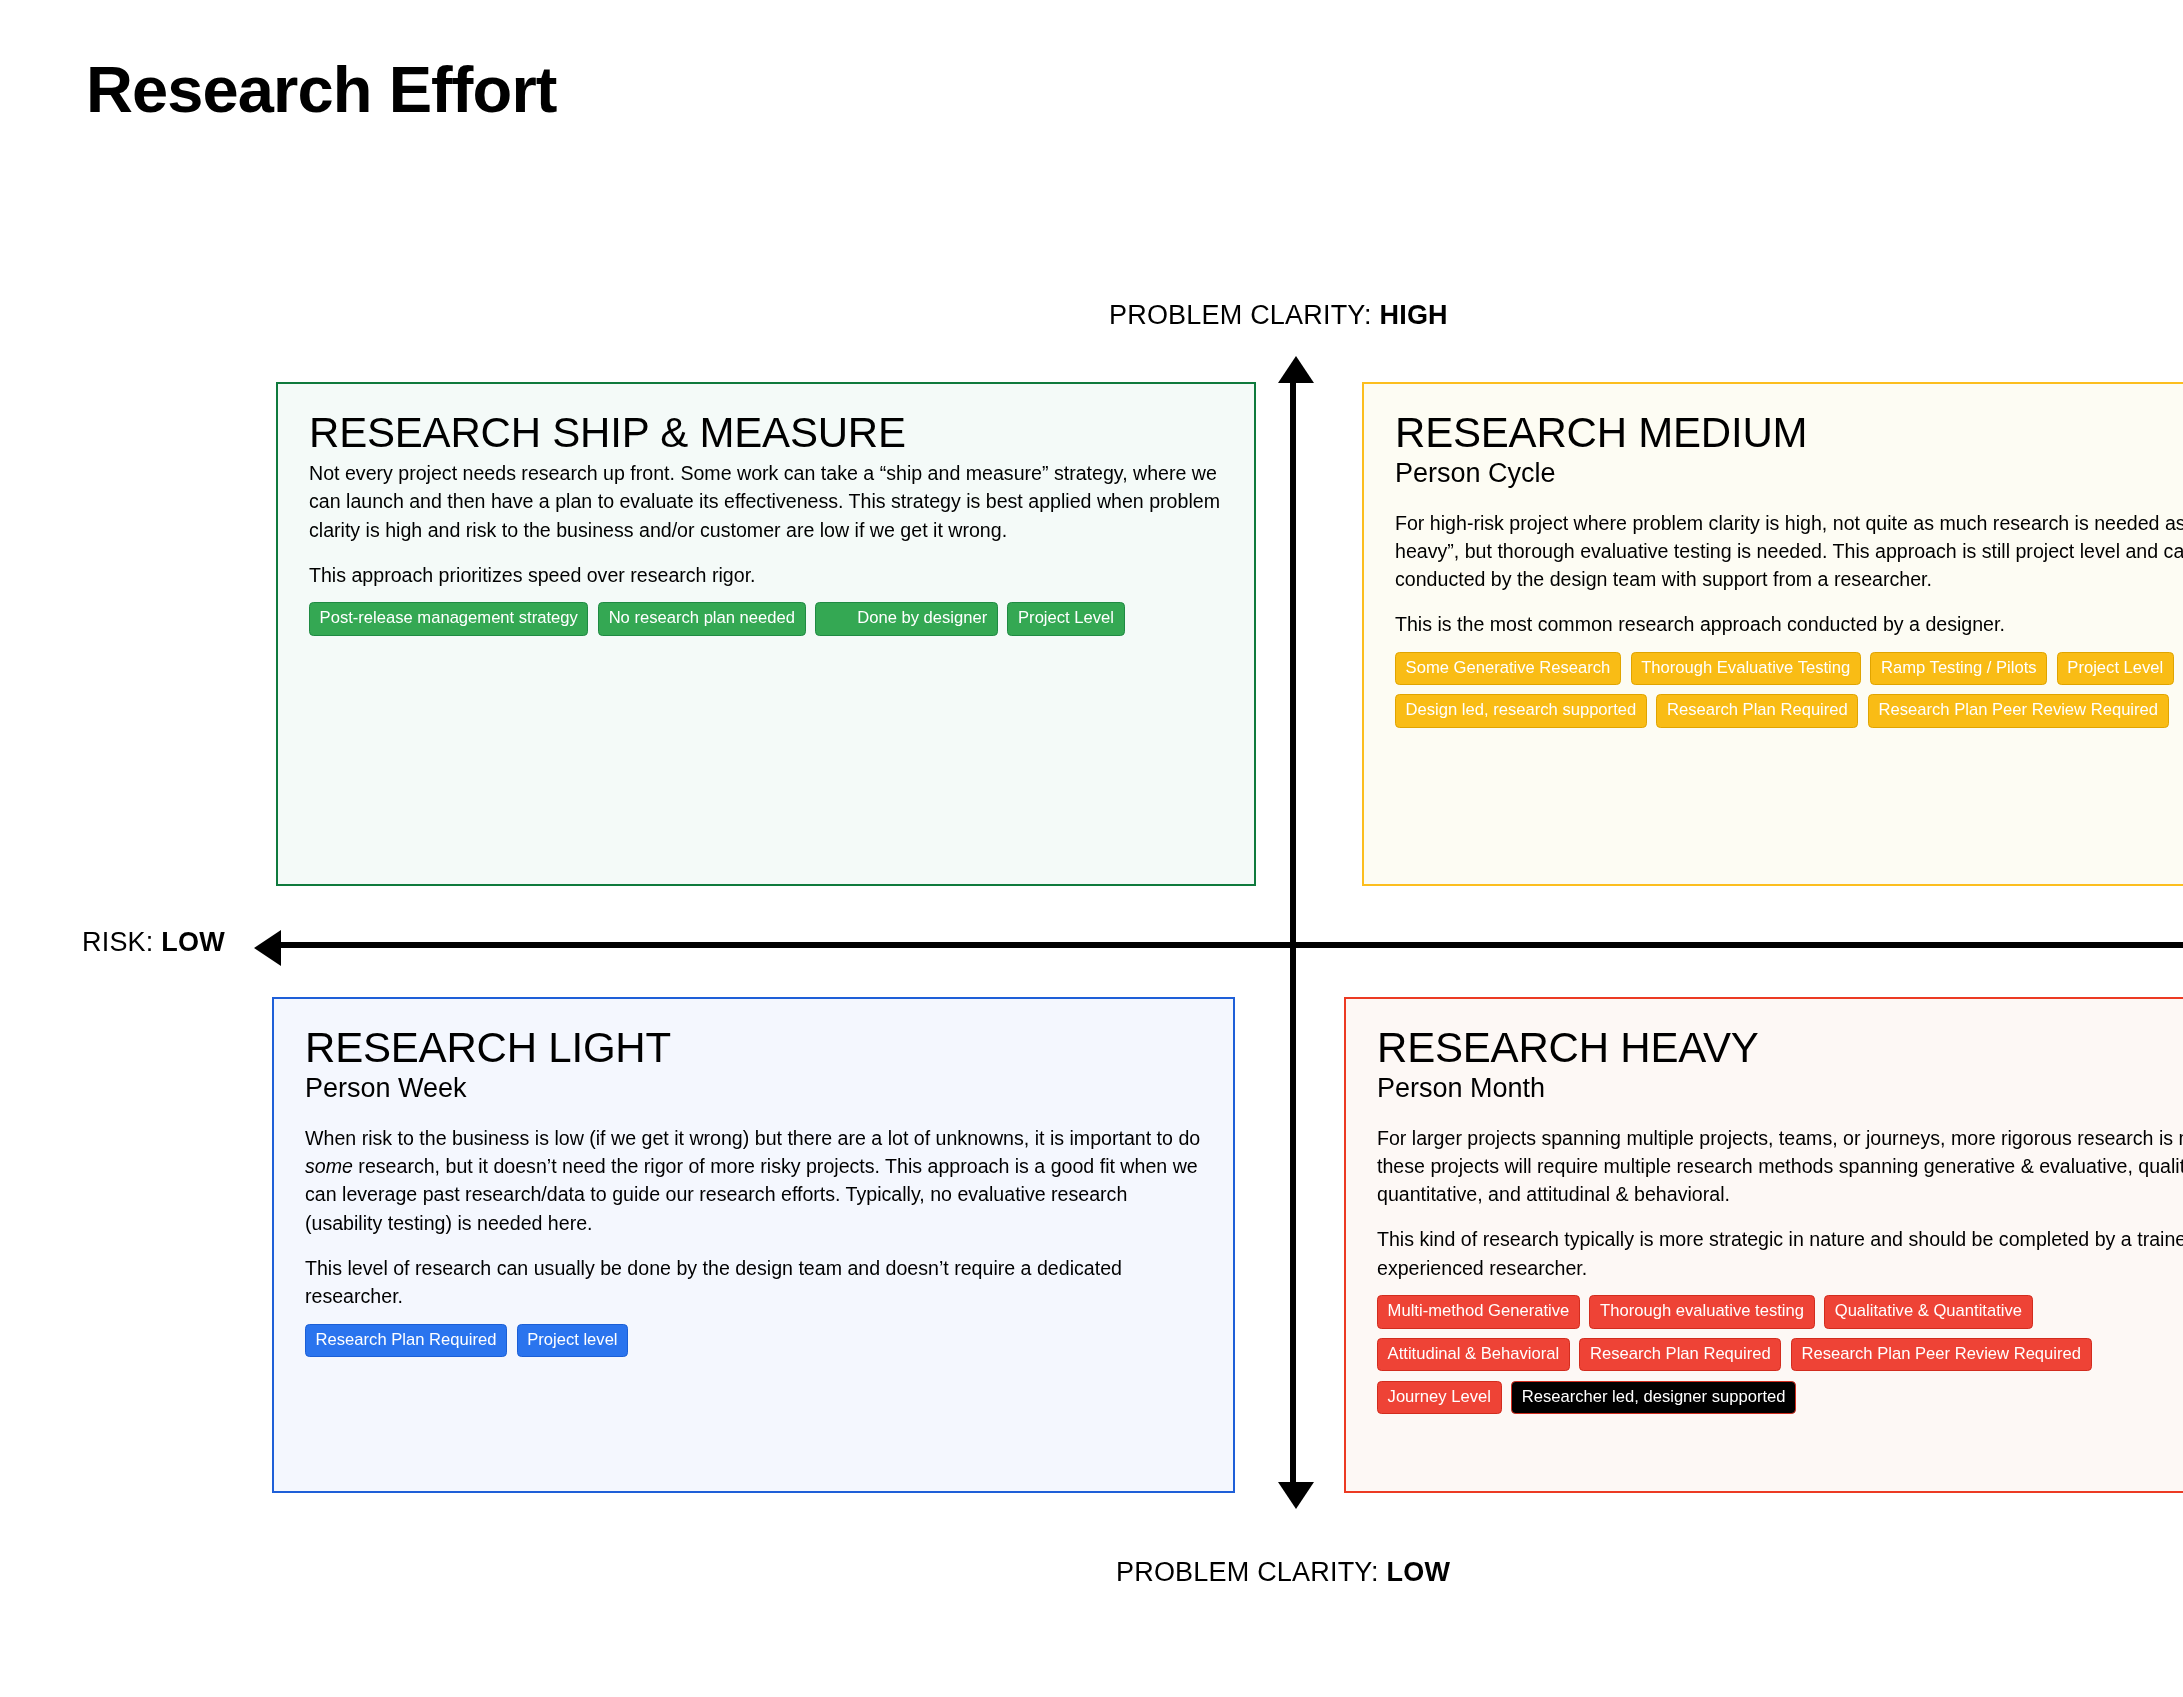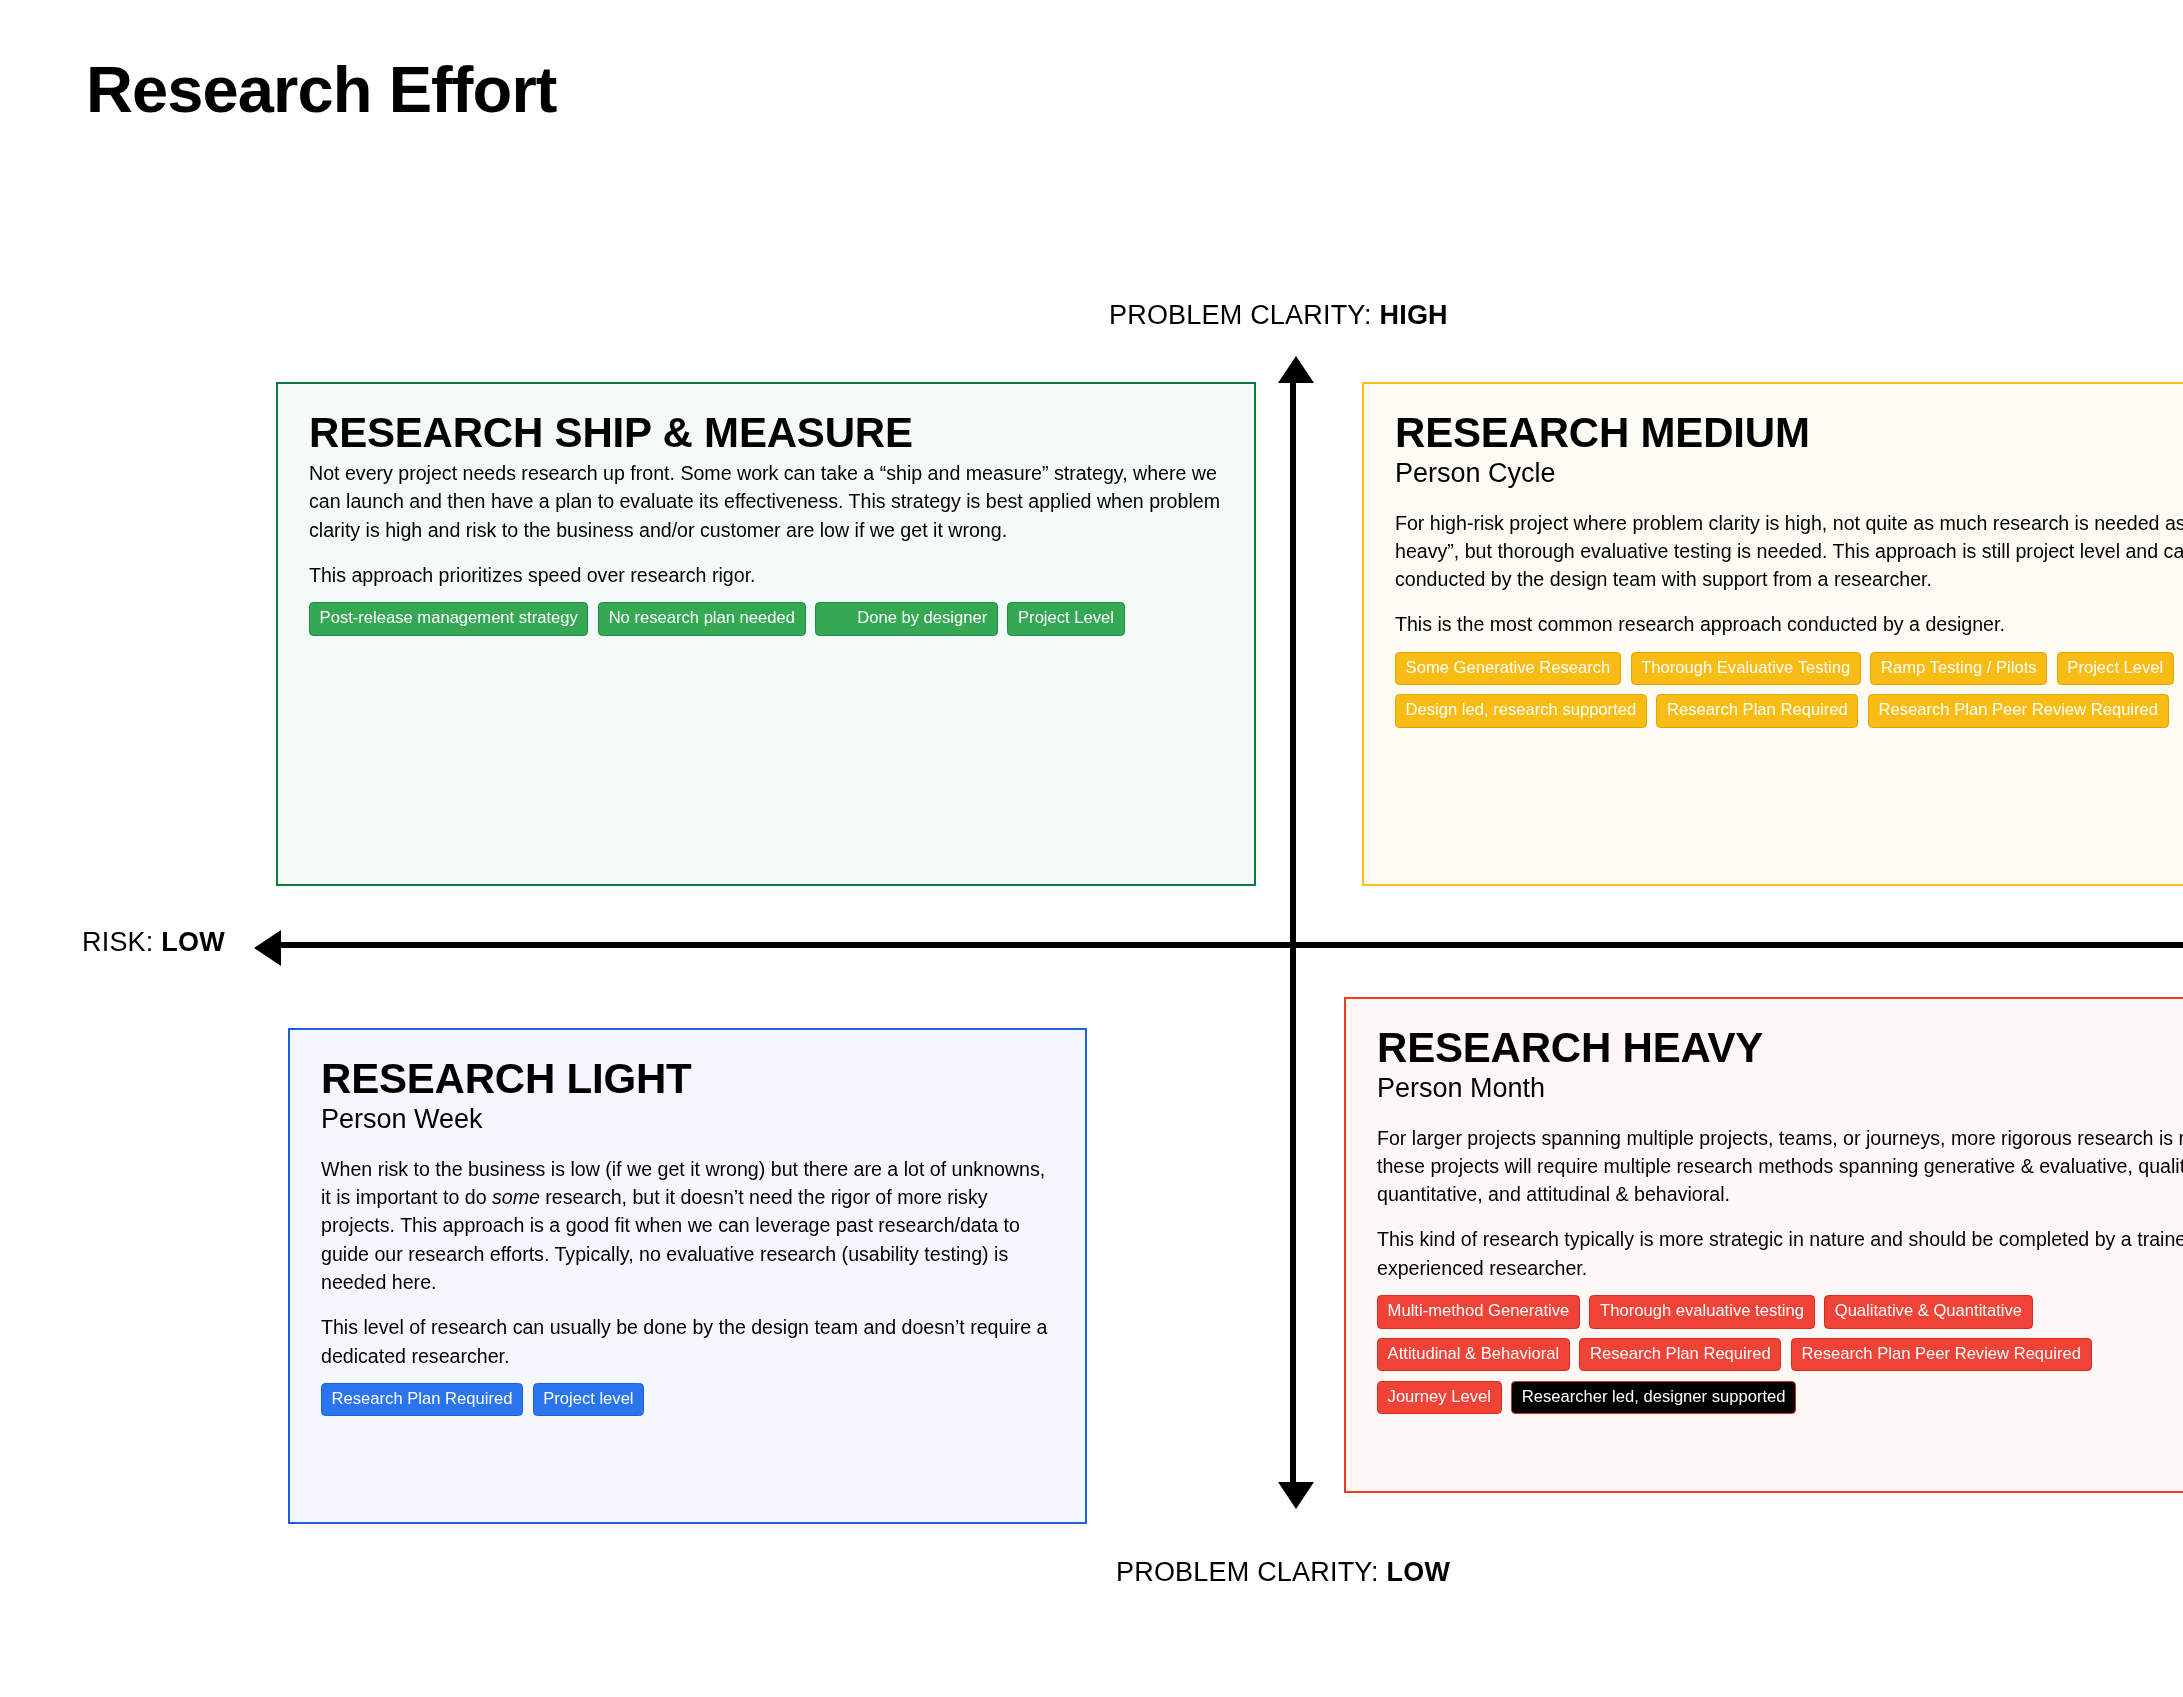--- a/index.html
+++ b/index.html
@@ -100,26 +100,26 @@
 
   
   .card {
     position: absolute;
     border: 2.2px solid #000;
     box-sizing: border-box;
     padding: 26px 31px 0 31px;
   }
   .card-q1 { left: 276px;  top: 382px;  width: 980px; height: 504px; }
   .card-q2 { left: 1362px; top: 382px;  width: 982px; height: 504px; }
-  .card-q3 { left: 288px;  top: 997px; width: 799px; height: 496px; margin-top: 31px; }
+  .card-q3 { left: 272px;  top: 997px; width: 963px; height: 496px; }
   .card-q4 { left: 1344px; top: 997px; width: 1000px; height: 496px; }
 
   .card-title {
     font-size: 42px;
-    font-weight: bold;
+    font-weight: normal;
     letter-spacing: -0.2px;
     line-height: 1.08;
     margin: 0 0 3.5px 0;
     white-space: nowrap;
   }
   .card-subtitle {
     font-size: 27px;
     font-weight: 400;
     line-height: 1.1;
     margin: 0 0 20px 0;

